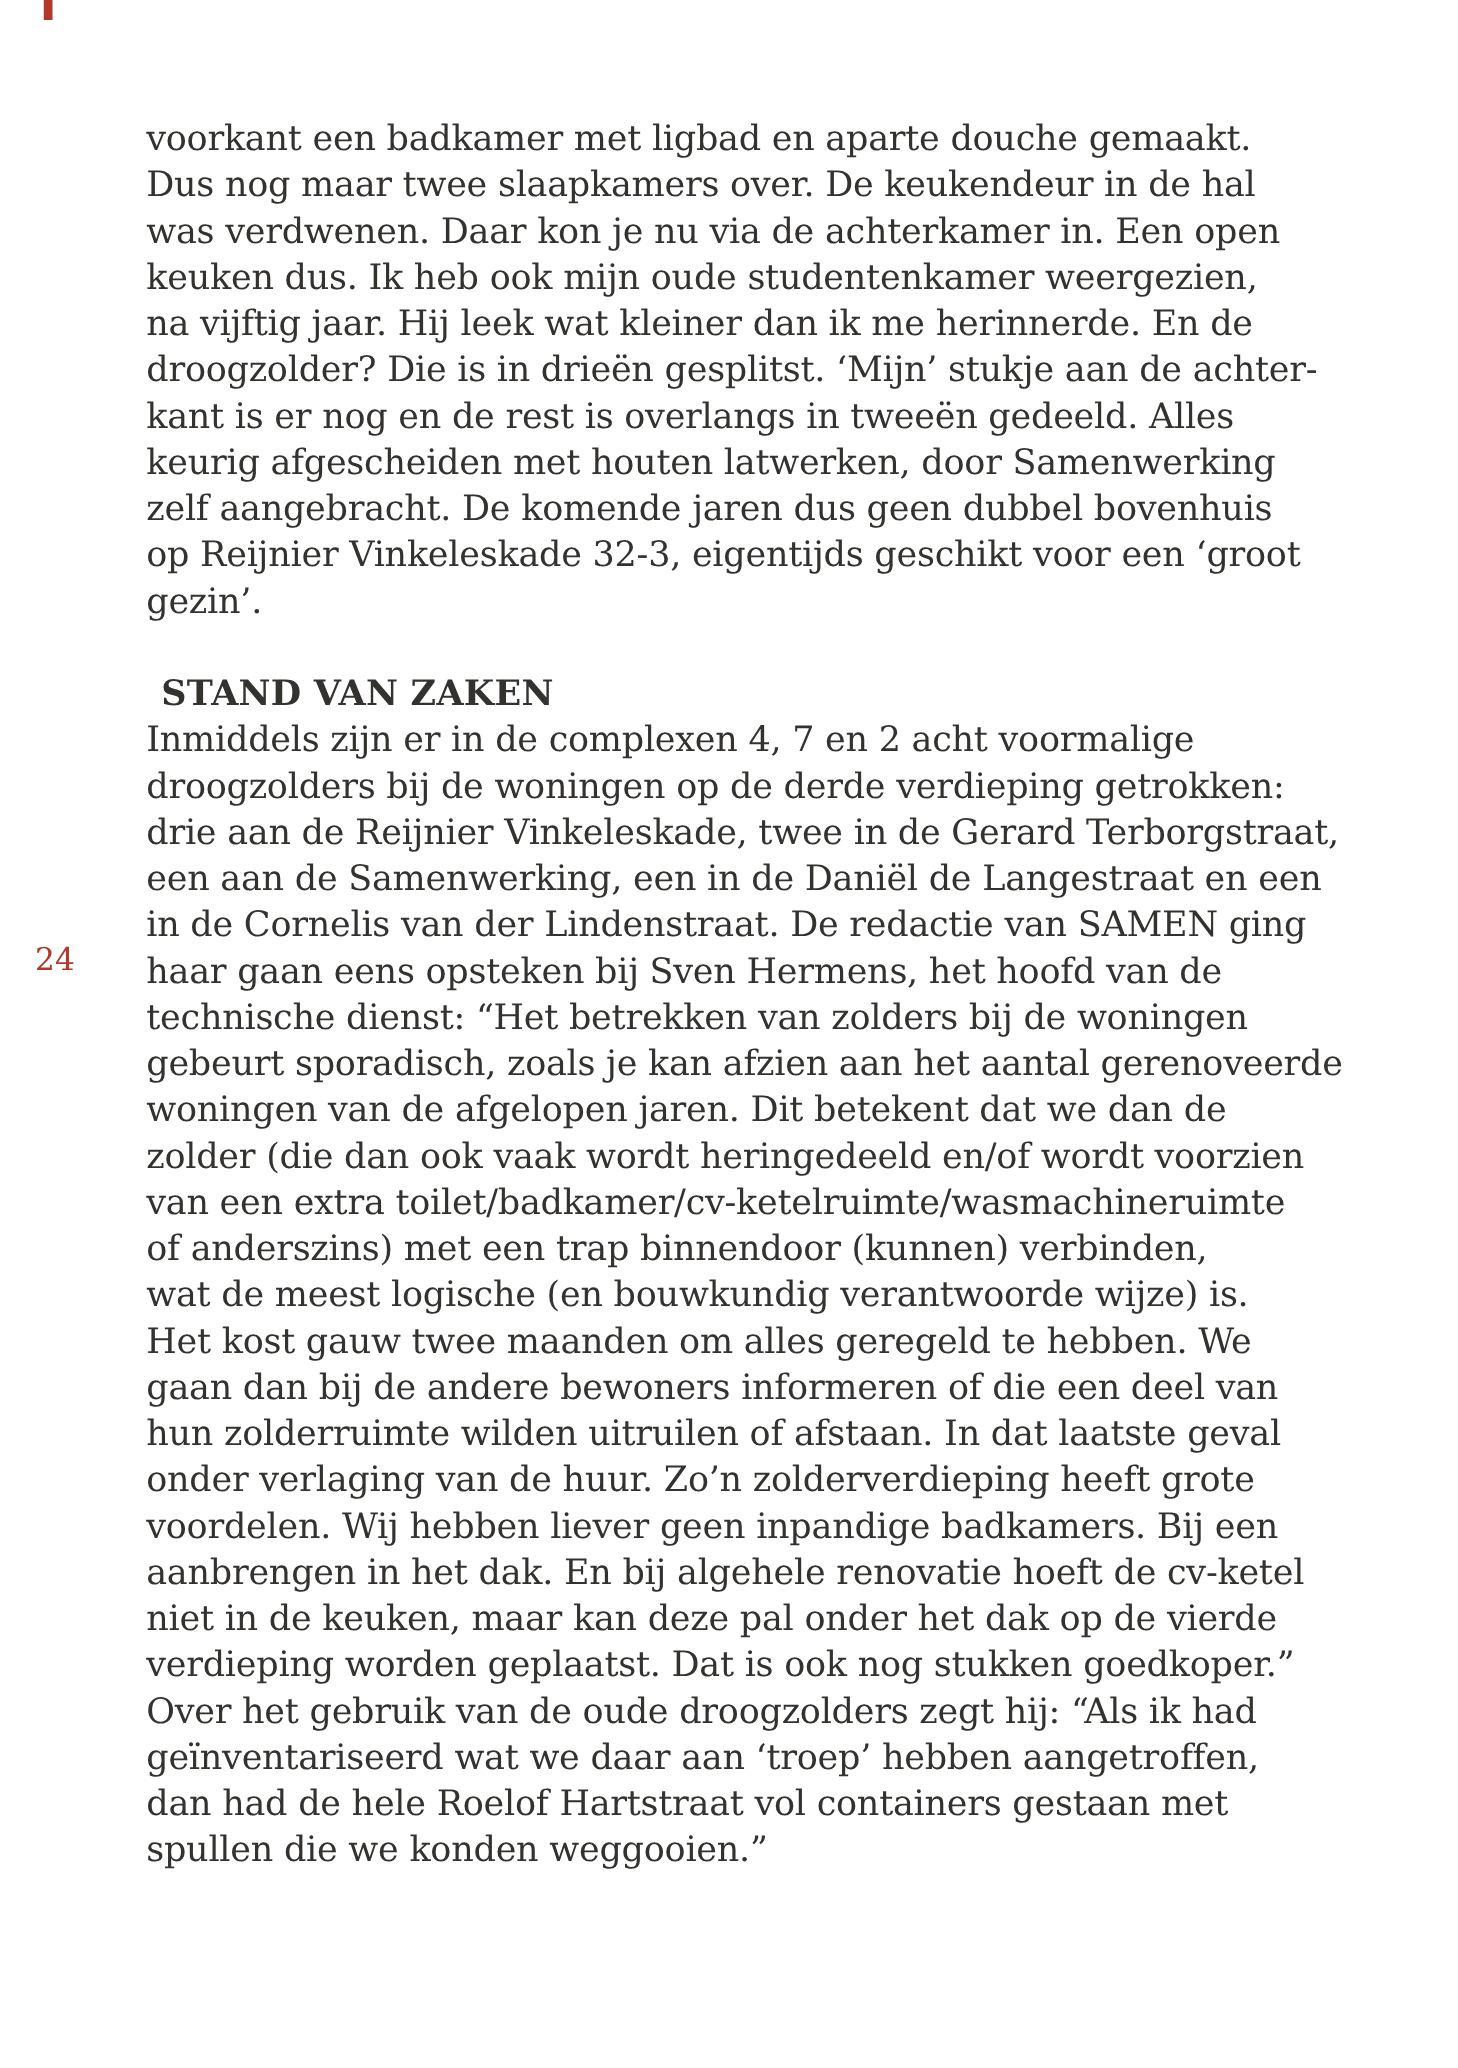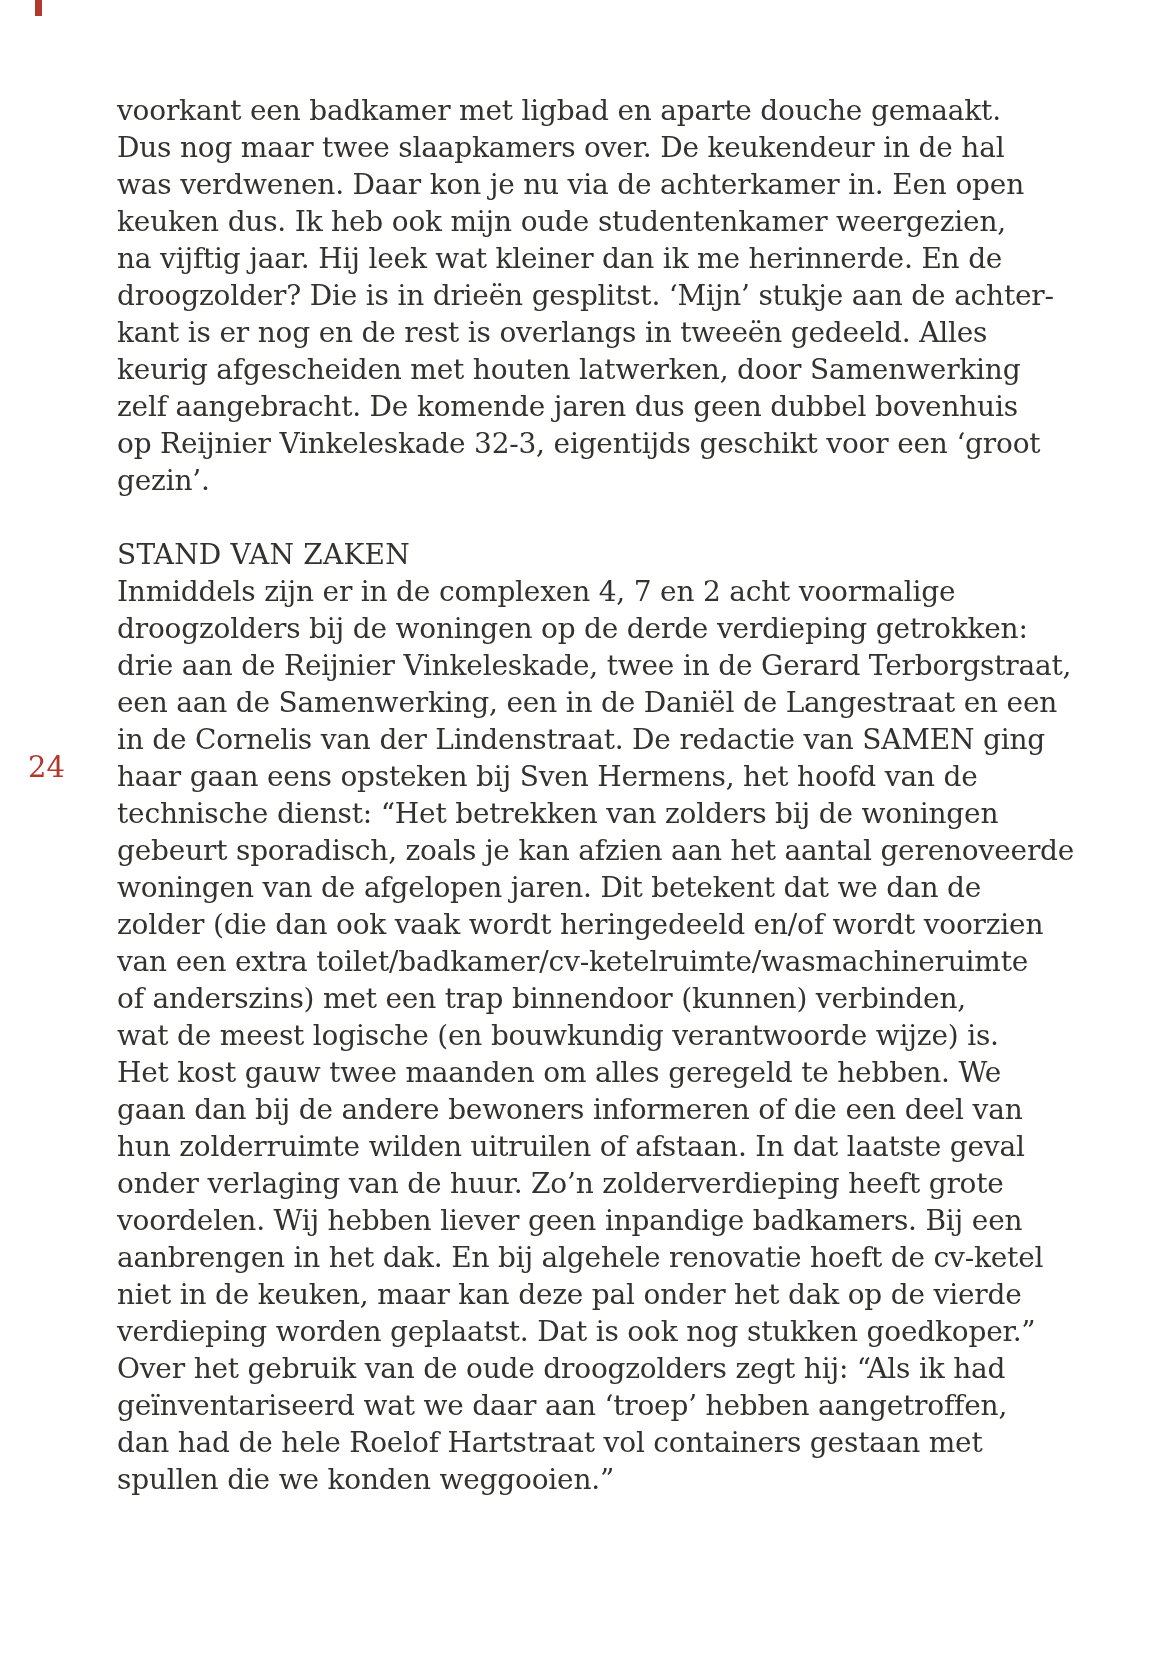--- a/index.html
+++ b/index.html
@@ -21,45 +21,45 @@
     left: 35px;
     top: 0;
     width: 7px;
     height: 16px;
     background: var(--accent-red, #b0392b);
   }
   .folio {
     position: absolute;
     left: 28px;
     top: 749px;
-    font-size: 29px;
+    font-size: 25px;
     line-height: 37px;
     color: var(--accent-red, #b0392b);
   }
   .textblock {
     position: absolute;
     left: 117px;
     top: 92px;
     width: 1005px;
   }
   .para {
     margin: 0;
     font-size: 28px;
     line-height: 37px;
     letter-spacing: -0.2px;
   }
   .para .line {
     white-space: nowrap;
     height: 37px;
   }
   .heading {
-    margin: 37px 0 0 0;
+    margin: 37px 0 0 12px;
     font-size: 28px;
     line-height: 37px;
-    font-weight: normal;
+    font-weight: bold;
     letter-spacing: 0.2px;
   }
 </style>
 </head>
 <body>
 
 <div class="page">
 
   <div class="top-mark"></div>
 

